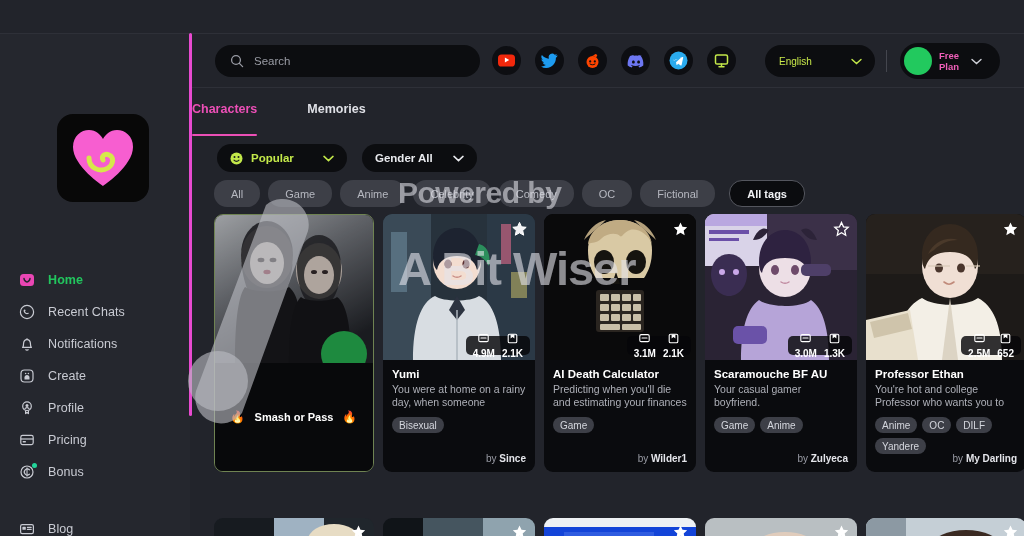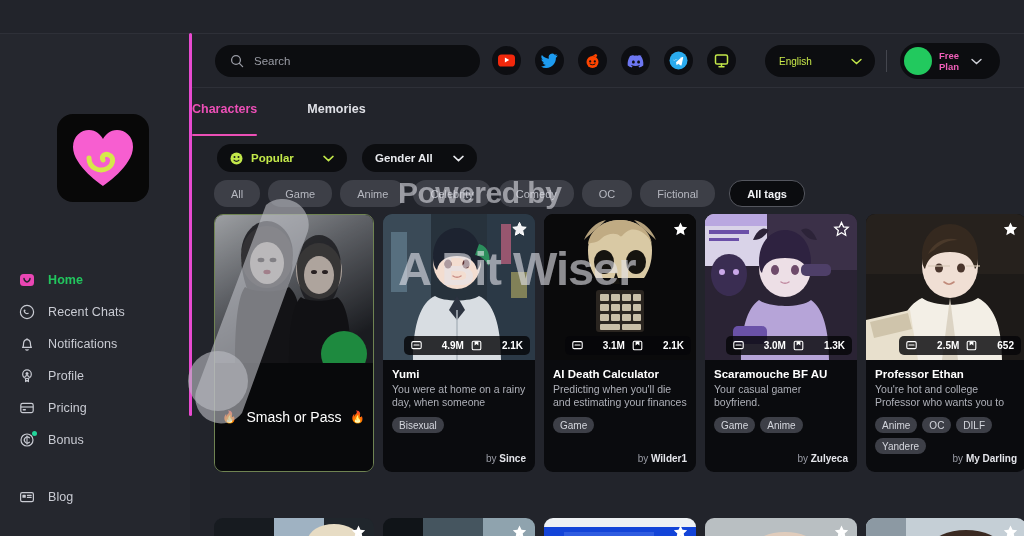--- a/index.html
+++ b/index.html
@@ -73,36 +73,36 @@
   .tags { position:absolute; left:22px; top:146px; display:flex; gap:8px; align-items:center; }
   .tag { height:27px; padding:0 17px; border-radius:13px; background:#3d3f47; color:#b6b8c0; font-size:11px; display:flex; align-items:center; cursor:pointer; white-space:nowrap; }
   .tag.dark { background:#0b0c0f; color:#f2f3f6; font-weight:bold; border:1px solid #54565e; margin-left:6px; }
 
   
   .grid { position:absolute; left:22px; top:180px; width:810px; display:flex; gap:9px; }
   .card { width:152px; background:#0a0b0e; border-radius:9px; overflow:hidden; position:relative; cursor:pointer; flex:0 0 152px; }
   .thumb { width:100%; height:146px; position:relative; overflow:hidden; }
   .star { position:absolute; right:7px; top:7px; width:17px; height:17px; }
   .stats { position:absolute; right:5px; bottom:5px; height:19px; background:rgba(6,6,8,.82); border-radius:5px; display:flex; align-items:center; gap:7px; padding:0 7px; }
-  .stat { display:flex; align-items:center; gap:20px; }
+  .stat { display:flex; align-items:center; gap:4px;flex-direction:column; }
   .stat .sv { font-size:10px; font-weight:bold; color:#fff; }
   .cbody { padding:8px 9px 6px 9px; height:110px; position:relative; }
   .cname { font-size:11.5px; font-weight:bold; color:#fff; margin-bottom:3px; }
   .cdesc { font-size:10.5px; line-height:13px; color:#aeb0b8; height:26px; overflow:hidden; }
   .ctags { display:flex; gap:5px; margin-top:8px; flex-wrap:wrap; }
   .ctag { height:16px; padding:0 7px; border-radius:8px; background:#3d3f47; color:#d4d6dd; font-size:10px; display:flex; align-items:center; }
   .cauthor { position:absolute; right:9px; bottom:6px; font-size:10px; color:#9a9ca5; }
   .cauthor b { color:#e4e5ea; }
 
   
   .card-special { width:160px; flex:0 0 160px; background:#080809; border:1px solid #6f8352; border-radius:9px; overflow:hidden; position:relative; cursor:pointer; }
   .sp-thumb { width:100%; height:148px; position:relative; overflow:hidden; }
   .sp-green { position:absolute; right:6px; bottom:-14px; width:46px; height:46px; border-radius:50%; background:#1e8a3f; }
   .sp-body { height:108px; background:#08090b; display:flex; align-items:center; justify-content:center; gap:9px; }
-  .sp-label { font-size:14px; font-weight:normal; color:#fff; }
+  .sp-label { font-size:11px; font-weight:bold; color:#fff; }
   .fire { font-size:12px; }
 
   
   .grid2 { position:absolute; left:22px; top:484px; width:810px; display:flex; gap:9px; }
   .card2 { width:152px; height:30px; border-radius:9px 9px 0 0; position:relative; overflow:hidden; flex:0 0 152px; cursor:pointer; }
   .card2:first-child { width:160px; flex:0 0 160px; }
   .star2 { position:absolute; right:7px; top:6px; width:17px; height:17px; }
 
   
   .wm { position:absolute; left:0; top:0; width:1024px; height:536px; pointer-events:none; }
@@ -154,20 +154,31 @@
       <span class="ico">
         <svg width="16" height="16" viewBox="0 0 16 16">
             <path d="M3.6 11.4c1-1 .8-1.6.9-3.4C4.6 5.4 6 3.6 8 3.6s3.4 1.8 3.5 4.4c.1 1.8-.1 2.4.9 3.4z" stroke="#c9cbd3" stroke-width="1.2" fill="none" stroke-linejoin="round"></path>
             <path d="M6.6 13.2a1.5 1.5 0 0 0 2.8 0" stroke="#c9cbd3" stroke-width="1.2" fill="none"></path>
             <path d="M8 3.6V2.2" stroke="#c9cbd3" stroke-width="1.2"></path>
           </svg>
       </span>
       <span class="lbl">Notifications</span>
     </div>
 
+    <div class="nav-item">
+      <span class="ico">
+        <svg width="16" height="16" viewBox="0 0 16 16">
+            <rect x="2" y="2" width="12" height="12" rx="3.5" stroke="#c9cbd3" stroke-width="1.2" fill="none"></rect>
+            <path d="M5.5 11.5v-2c0-1.4 1.1-2.4 2.5-2.4s2.5 1 2.5 2.4v2z" fill="#c9cbd3"></path>
+            <circle cx="6.6" cy="5.4" r=".75" fill="#c9cbd3"></circle>
+            <circle cx="9.4" cy="5.4" r=".75" fill="#c9cbd3"></circle>
+          </svg>
+      </span>
+      <span class="lbl">Create</span>
+    </div>
 
     <div class="nav-item">
       <span class="ico">
         <svg width="16" height="16" viewBox="0 0 16 16">
             <circle cx="8" cy="6.2" r="4.3" stroke="#c9cbd3" stroke-width="1.2" fill="none"></circle>
             <circle cx="8" cy="5.4" r="1.5" fill="#c9cbd3"></circle>
             <path d="M5.6 9.2c.6-1 1.4-1.5 2.4-1.5s1.8.5 2.4 1.5" stroke="#c9cbd3" stroke-width="1.2" fill="none"></path>
             <path d="M6.6 10.6v3l1.4-1 1.4 1v-3" stroke="#c9cbd3" stroke-width="1.2" fill="none" stroke-linejoin="round"></path>
           </svg>
       </span>

